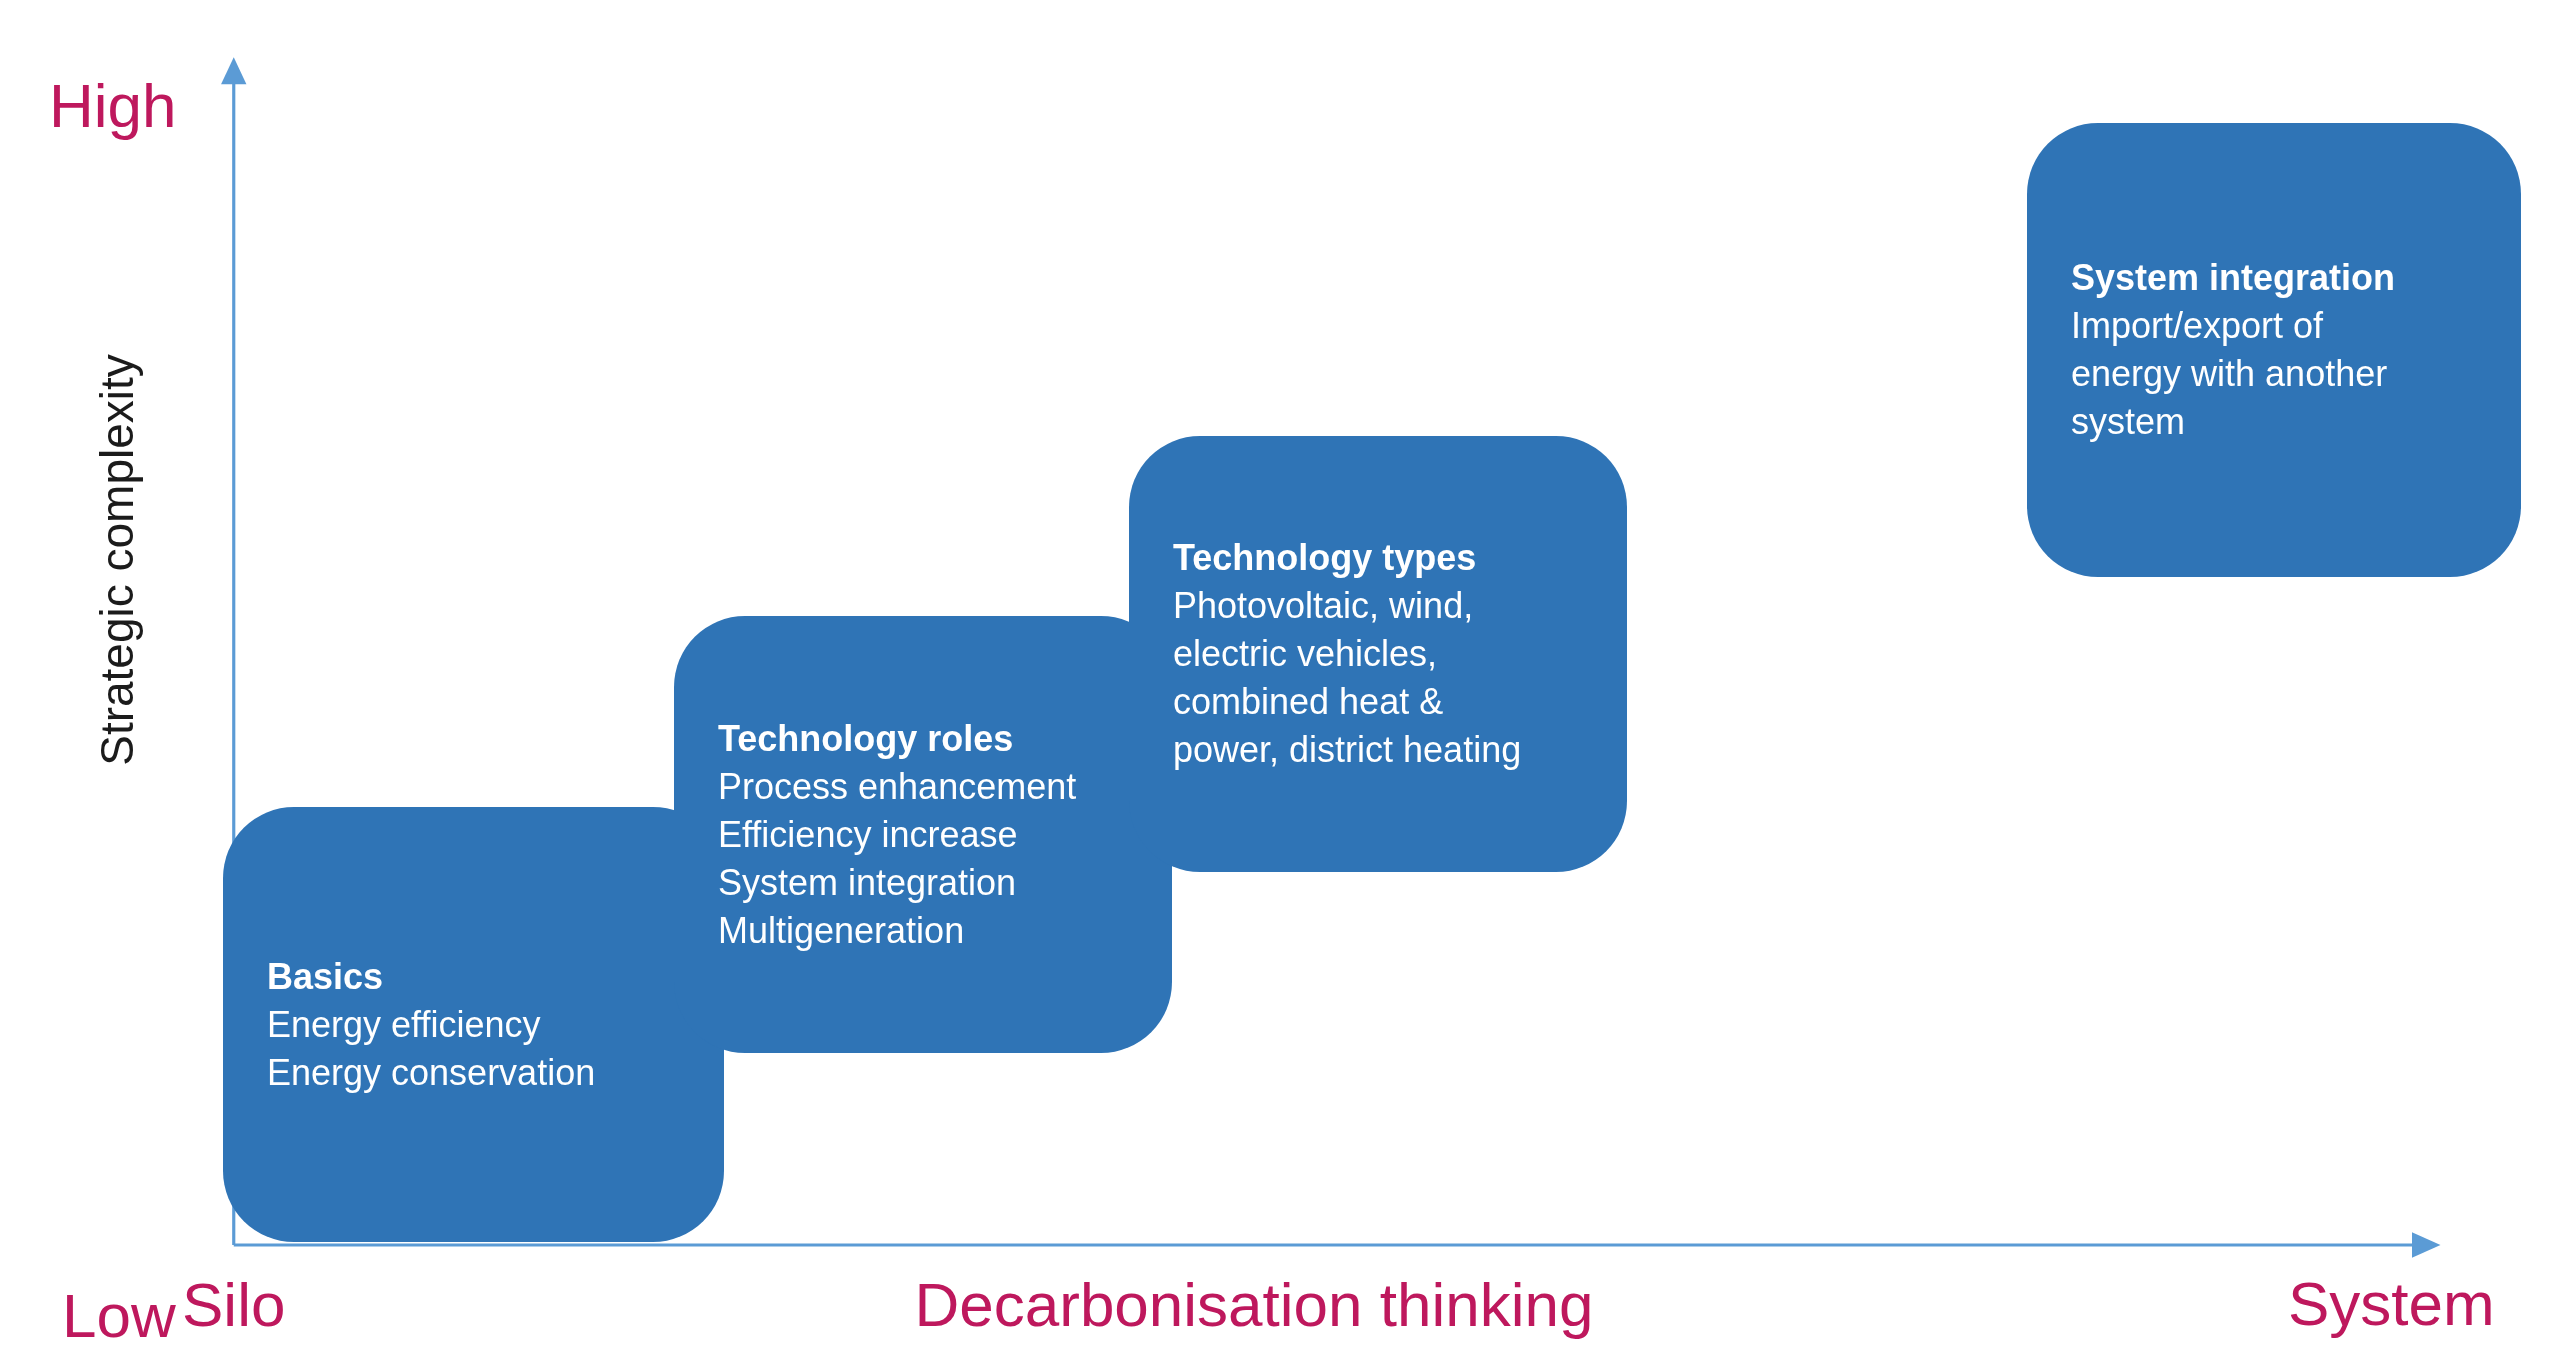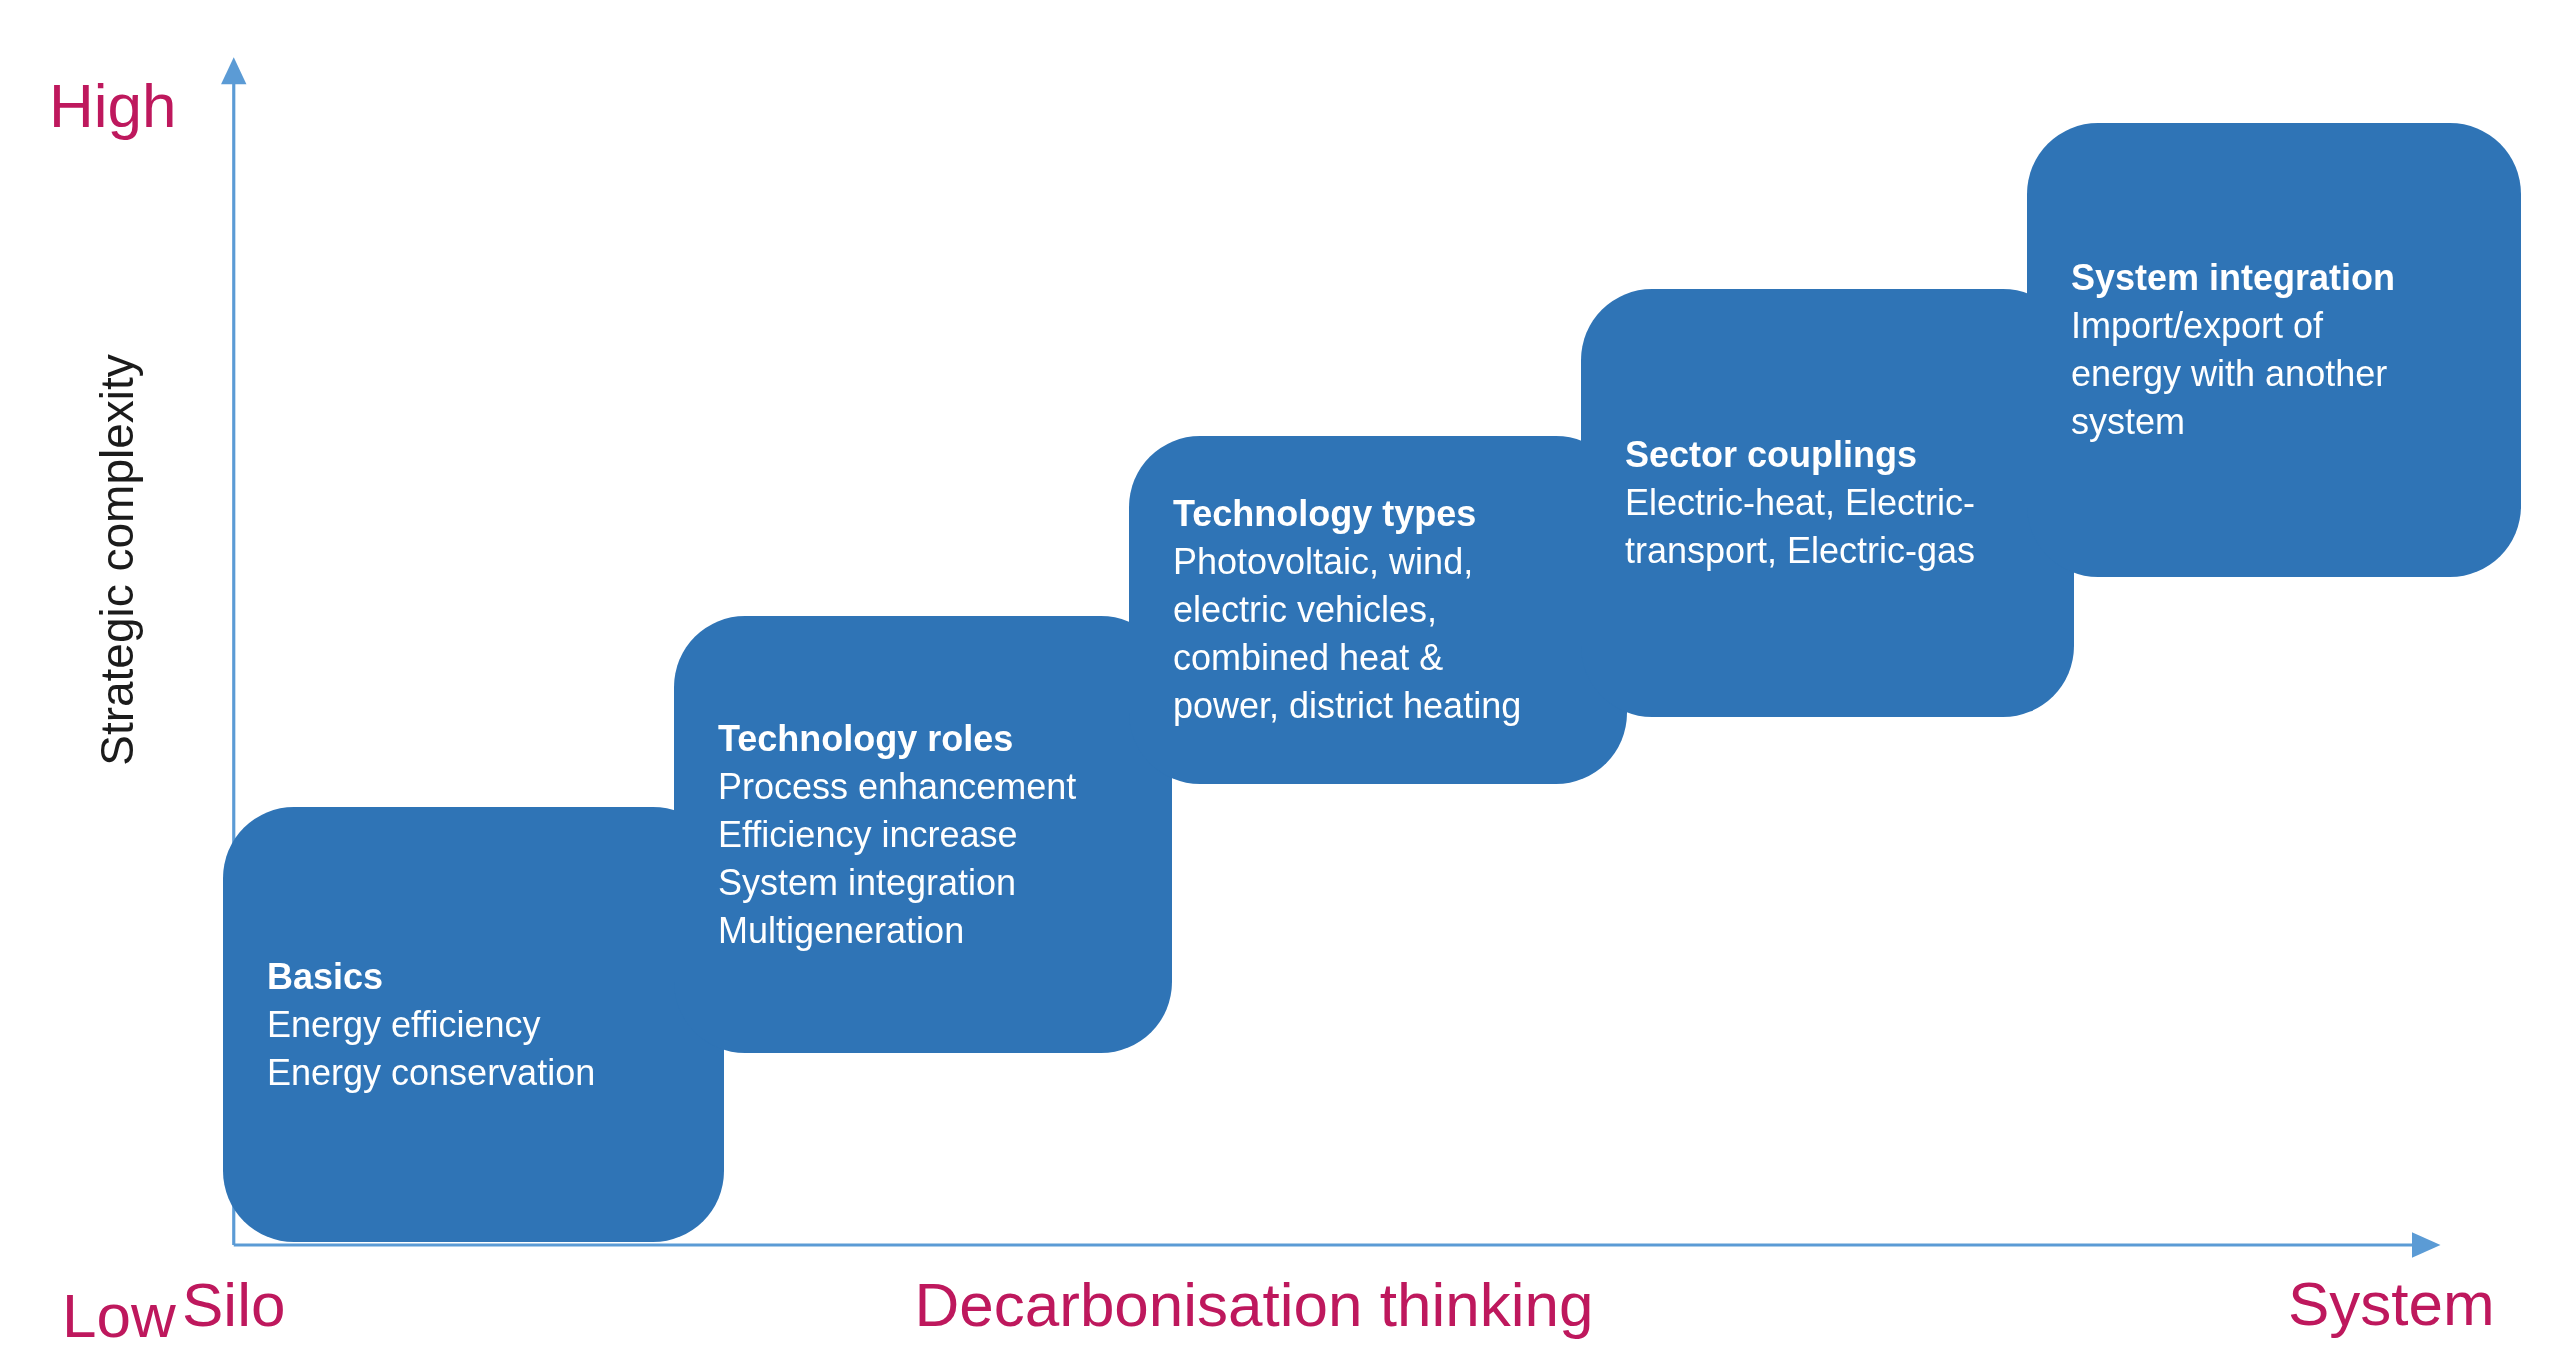--- a/index.html
+++ b/index.html
@@ -10,21 +10,21 @@
   .y-title{position:absolute;top:560px;left:117px;transform:translate(-50%,-50%) rotate(-90deg);
            font-size:46px;color:#1b1b1b;white-space:nowrap;}
   .x-center{transform:translateX(-50%);}
   .step-box{position:absolute;background:#2F74B6;border-radius:71px;color:#ffffff;
             display:flex;flex-direction:column;justify-content:center;
             padding:0 22px 0 44px;box-sizing:border-box;}
   .box-line{font-size:36px;line-height:48px;white-space:nowrap;}
   .box-title{font-weight:bold;}
   .b1{left:223px;top:807px;width:501px;height:435px;}
   .b2{left:674px;top:616px;width:498px;height:437px;}
-  .b3{left:1129px;top:436px;width:498px;height:348px;}
+  .b3{left:1129px;top:436px;width:498px;height:436px;}
   .b4{left:1581px;top:289px;width:493px;height:428px;}
   .b5{left:2027px;top:123px;width:494px;height:454px;}
   .lbl-high{left:49px;top:75px;}
   .lbl-low{left:62px;top:1285px;}
   .lbl-silo{left:182px;top:1274px;}
   .lbl-decarb{left:1254px;top:1274px;}
   .lbl-system{left:2288px;top:1273px;}
 </style>
 </head>
 <body>
@@ -61,25 +61,20 @@
   </div>
 
   <div class="step-box b3">
     <div class="box-line box-title">Technology types</div>
     <div class="box-line">Photovoltaic, wind,</div>
     <div class="box-line">electric vehicles,</div>
     <div class="box-line">combined heat &amp;</div>
     <div class="box-line">power, district heating</div>
   </div>
 
-  <div class="step-box b4">
-    <div class="box-line box-title">Sector couplings</div>
-    <div class="box-line">Electric-heat, Electric-</div>
-    <div class="box-line">transport, Electric-gas</div>
-  </div>
 
   <div class="step-box b5">
     <div class="box-line box-title">System integration</div>
     <div class="box-line">Import/export of</div>
     <div class="box-line">energy with another</div>
     <div class="box-line">system</div>
   </div>
 
 </div>
 

